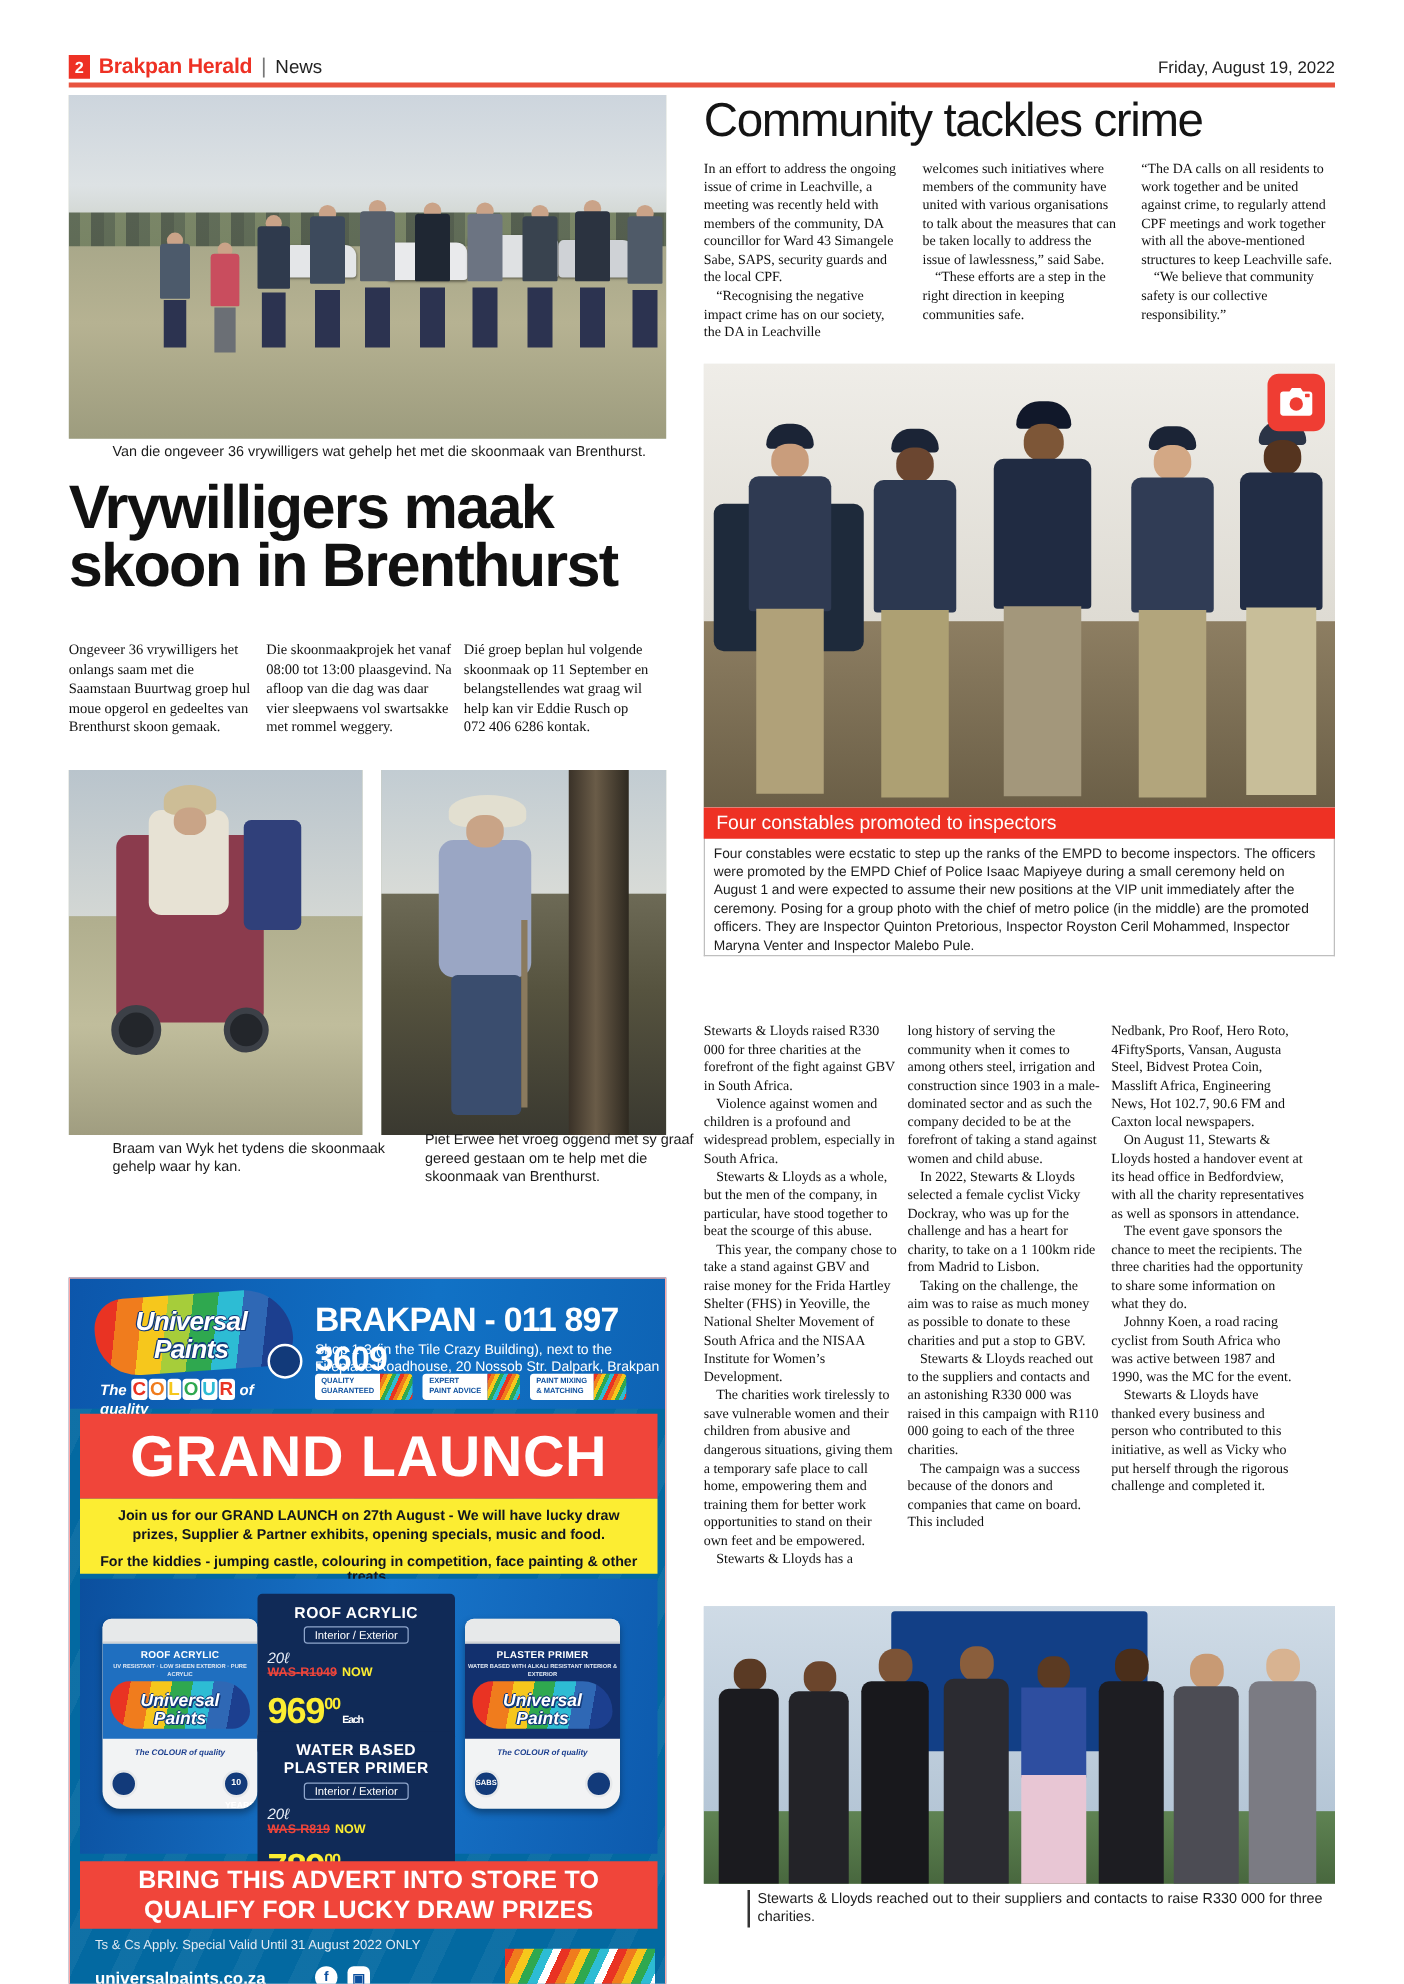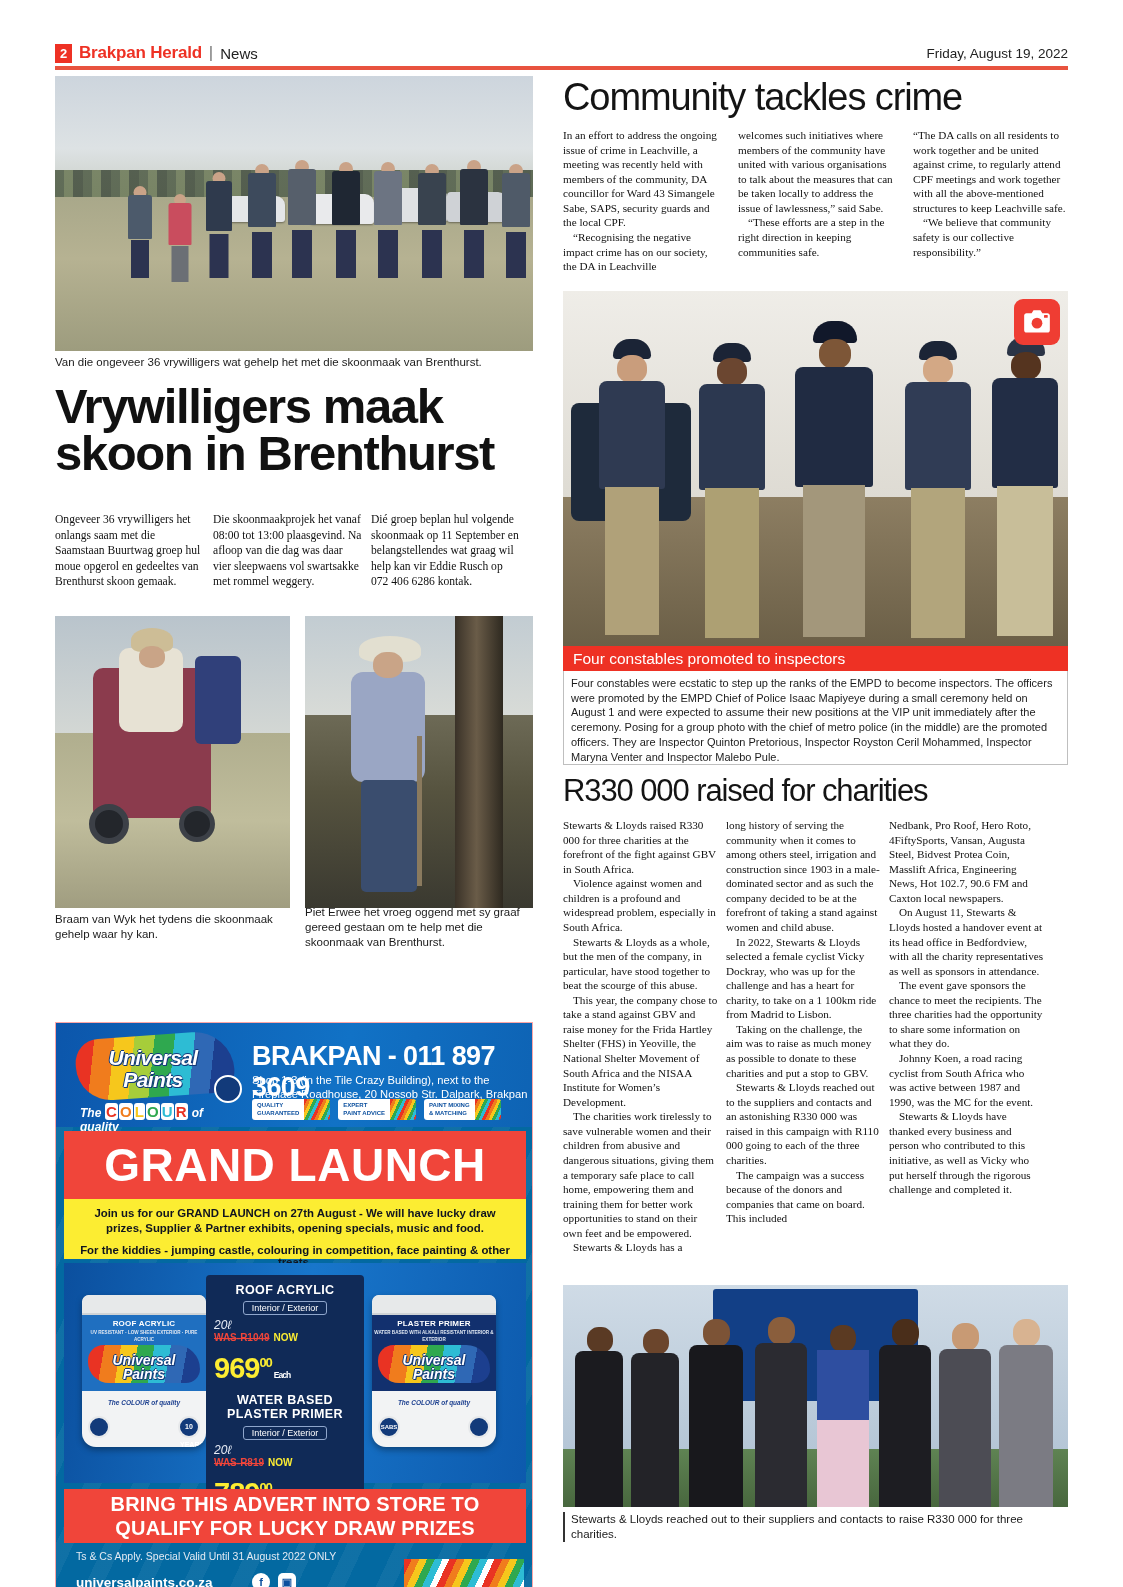--- a/index.html
+++ b/index.html
@@ -58,21 +58,21 @@
   #photo-tree .ph-sky { height:34%; background:linear-gradient(#c2ccd2,#d8dbd7); }
   #photo-tree .ph-ground { height:66%; background:linear-gradient(#6d6a56,#56533f 40%,#3a3930); }
 
   
   #photo-police { left:563px; top:291px; width:505px; height:355px;
      background:linear-gradient(#e8e6e1,#d8d4cd 55%,#7c6f56); }
   
   #photo-group { left:563px; top:1285px; width:505px; height:222px;
      background:linear-gradient(#c5d3df,#9fb3c6 60%,#5d7f53); }
 
-  .caption { position:absolute; font-size:11.5px; line-height:1.3; color:#1b1b1b; font-family:"Liberation Sans",sans-serif; }
+  .caption { position:absolute; font-size:11.5px; line-height:1.3; color:#1b1b1b; font-family:"Liberation Sans",sans-serif;margin-left:35px; }
 
   
   .camera-badge { position:absolute; right:8px; top:8px; width:46px; height:46px;
     background:#ef3d33; border-radius:9px; display:flex; align-items:center; justify-content:center; }
   .camera-badge svg { width:28px; height:24px; }
 
   
   .hl-afr { position:absolute; left:55px; top:383px; width:490px;
     font-size:49px; line-height:0.96; font-weight:bold; color:#111;
     font-family:"Liberation Sans", sans-serif; letter-spacing:-1.4px; }
@@ -392,21 +392,20 @@
         <circle cx="12" cy="11" r="4.6" fill="#ef3d33"></circle>
         <rect x="18" y="4" width="3.2" height="2.4" rx=".5" fill="#ef3d33"></rect>
       </svg>
     </div>
   </div>
 
   <div id="police-box"></div>
   <div id="police-bar">Four constables promoted to inspectors</div>
   <div id="police-text">Four constables were ecstatic to step up the ranks of the EMPD to become inspectors. The officers were promoted by the EMPD Chief of Police Isaac Mapiyeye during a small ceremony held on August 1 and were expected to assume their new positions at the VIP unit immediately after the ceremony. Posing for a group photo with the chief of metro police (in the middle) are the promoted officers. They are Inspector Quinton Pretorious, Inspector Royston Ceril Mohammed, Inspector Maryna Venter and Inspector Malebo Pule.</div>
 
-  <div class="hl-eng" id="headline-charity">R330 000 raised for charities</div>
   <div class="cols" id="cols-charity">
     <div class="col">
       <p>Stewarts &amp; Lloyds raised R330 000 for three charities at the forefront of the fight against GBV in South Africa.</p>
       <p>Violence against women and children is a profound and widespread problem, especially in South Africa.</p>
       <p>Stewarts &amp; Lloyds as a whole, but the men of the company, in particular, have stood together to beat the scourge of this abuse.</p>
       <p>This year, the company chose to take a stand against GBV and raise money for the Frida Hartley Shelter (FHS) in Yeoville, the National Shelter Movement of South Africa and the NISAA Institute for Women’s Development.</p>
       <p>The charities work tirelessly to save vulnerable women and their children from abusive and dangerous situations, giving them a temporary safe place to call home, empowering them and training them for better work opportunities to stand on their own feet and be empowered.</p>
       <p>Stewarts &amp; Lloyds has a</p>
     </div>
     <div class="col">

